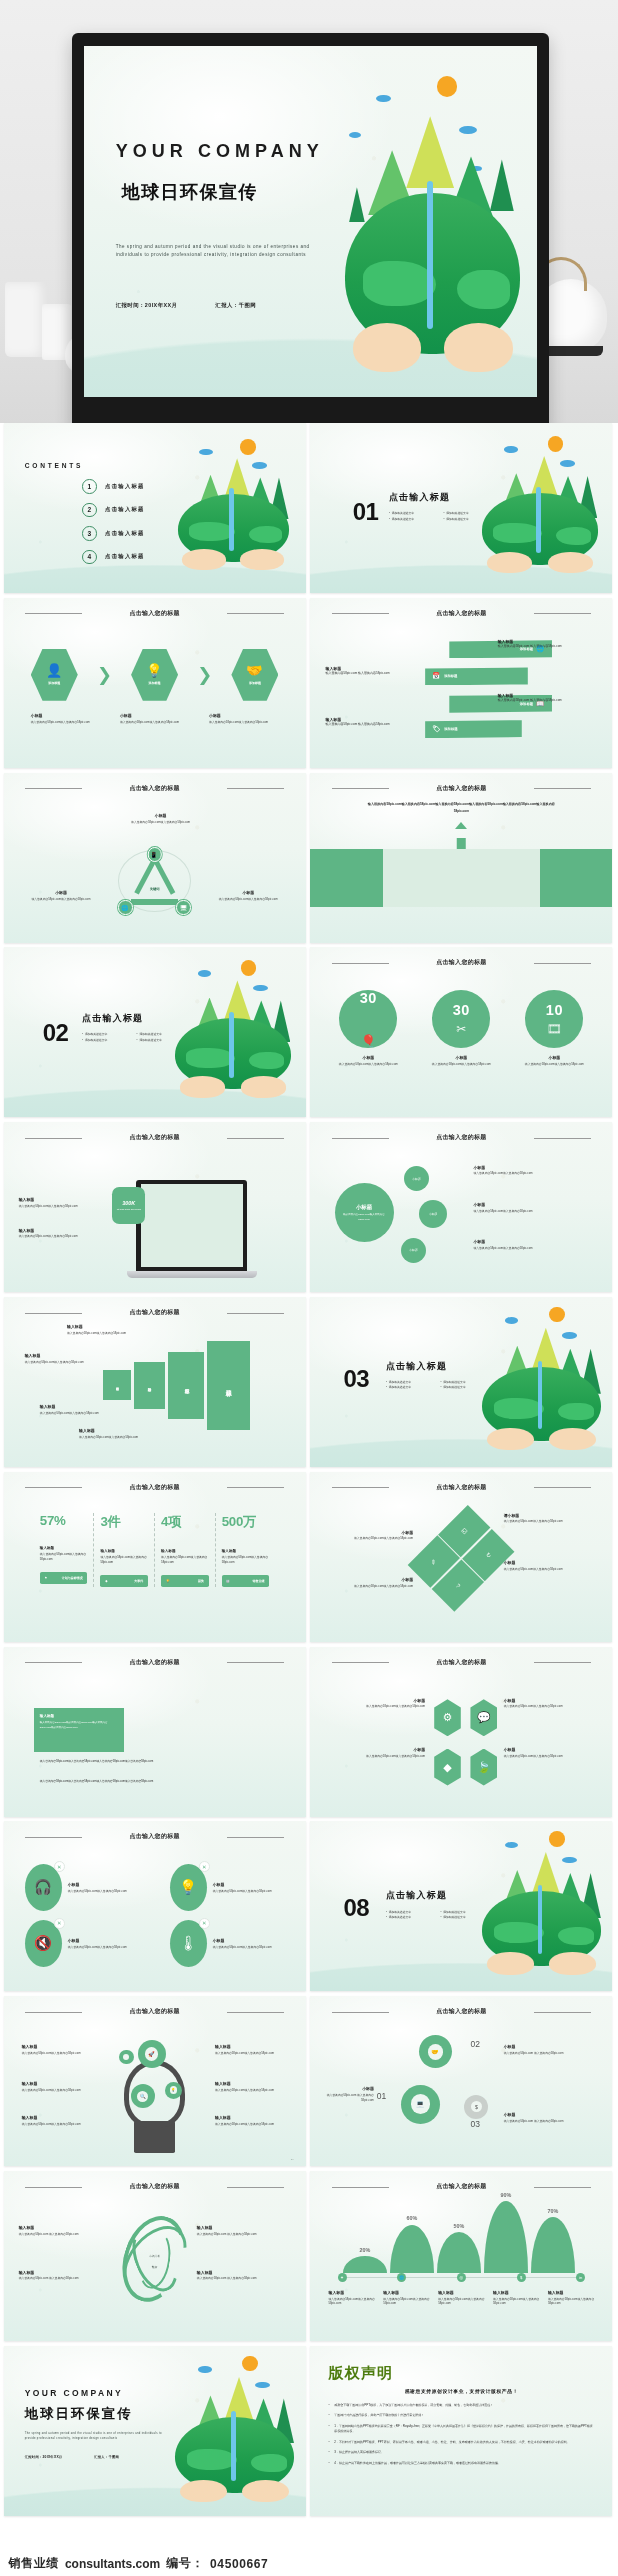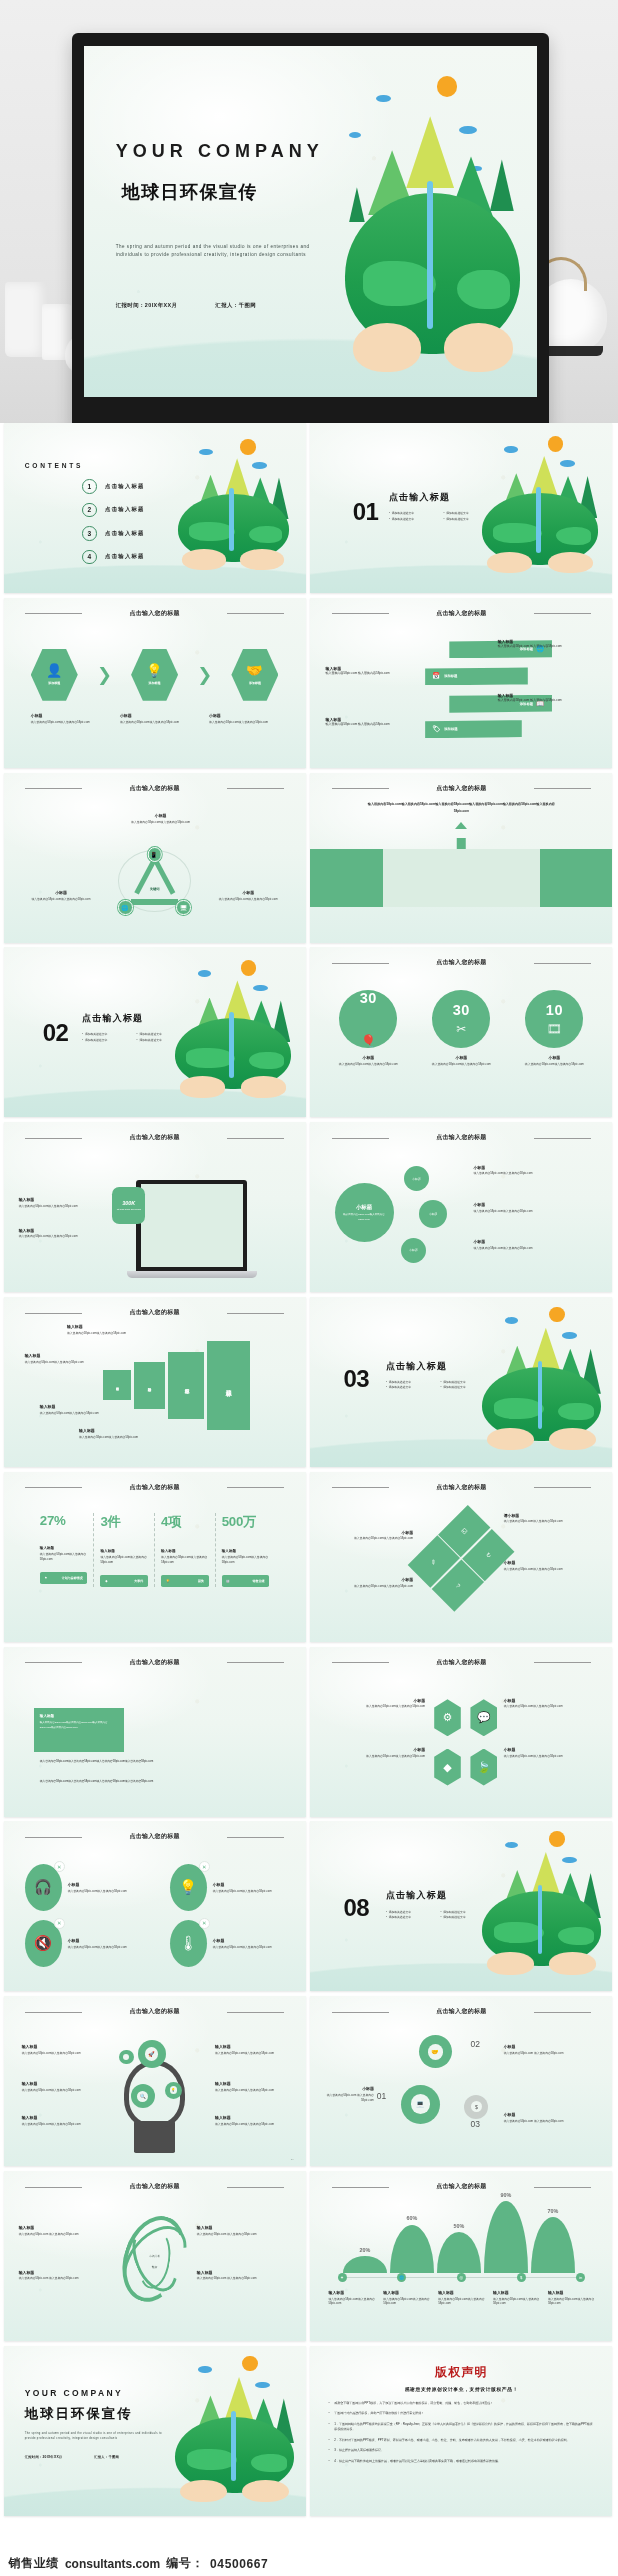--- a/index.html
+++ b/index.html
@@ -169,21 +169,21 @@
 
   
   .hillchart { position:absolute; left:9%; right:9%; bottom:40%; height:46%; }
   .bump { position:absolute; bottom:0; background:#5eb585;
     border-radius:50% 50% 0 0 / 100% 100% 0 0; }
   .bumplbl { position:absolute; font-size:5.4px; font-weight:bold; color:#6f6f6f; transform:translateX(-50%); }
   .dotnode { width:9px; height:9px; border-radius:50%; background:#5eb585; color:#fff;
     display:flex; align-items:center; justify-content:center; font-size:4.2px; }
 
   
-  .cr-h { font-size:12px; font-weight:bold; color:#b91c1c; text-align:center; letter-spacing:1.2px; }
+  .cr-h { font-size:15px; font-weight:bold; color:#4d7c0f; letter-spacing:1.2px; }
   .cr-sub { font-size:4.8px; font-weight:bold; color:#141414; text-align:center; margin-top:4.8px; letter-spacing:0.6px; }
   .cr-li { display:flex; gap:4.8px; font-size:3px; color:#2f2f2f; line-height:1.9; margin-top:4.8px; }
   .cr-li .b { color:#555; }
 
   
   .footer { position:absolute; left:0; bottom:0; width:618px; height:25px;
     display:flex; align-items:center; gap:6px; padding-left:8.5px;
     font-size:12px; font-weight:bold; color:#2b2b2b; letter-spacing:0.6px; }
   .footer .site { letter-spacing:0; }
 </style>
@@ -635,21 +635,21 @@
   </div>
 
   <div class="row">
     <div class="slide">
       <div class="slidebg"></div>
       <div class="s-title">
         <span class="rule l"></span><span>点击输入您的标题</span><span class="rule r"></span>
       </div>
       <div style="position:absolute;left:10%;right:10%;top:24%;display:flex;">
         <div class="kpi">
-          <div class="n">27%</div>
+          <div class="n">57%</div>
           <div class="t">输入标题</div>
           <div class="d">输入替换内容58pic.com输入替换内容58pic.com</div>
           <div class="btn">
             <span>⚑</span>
             <span>计划与目标情况</span>
           </div>
         </div>
         <div class="kpi">
           <div class="n">3件</div>
           <div class="t">输入标题</div>

